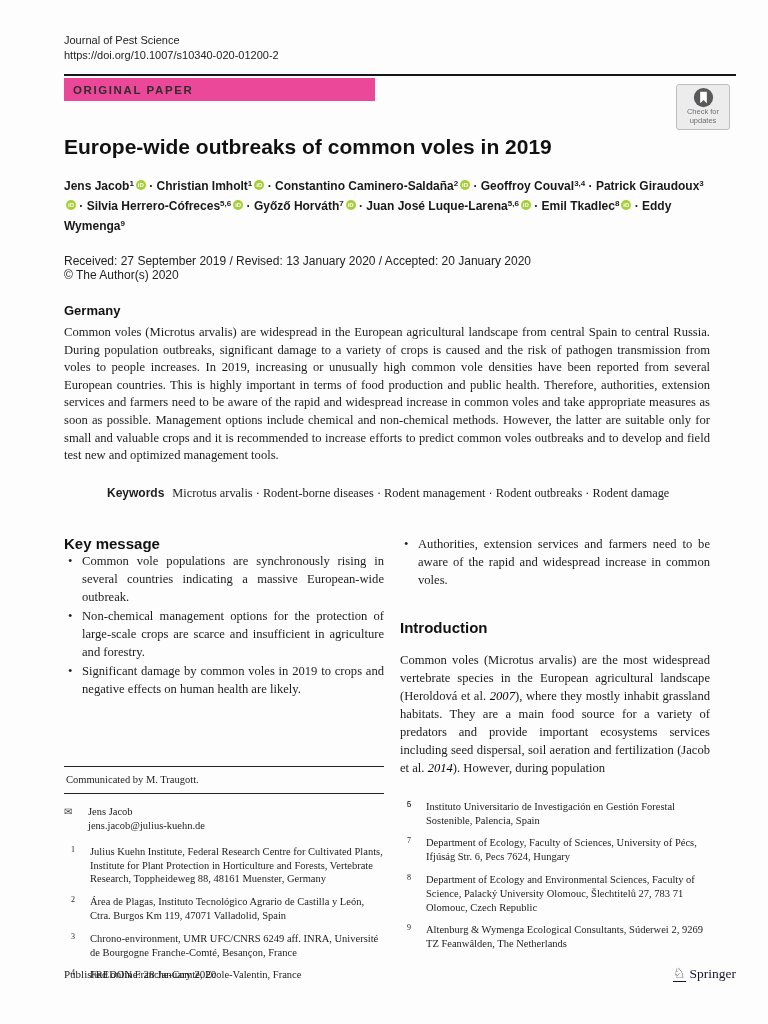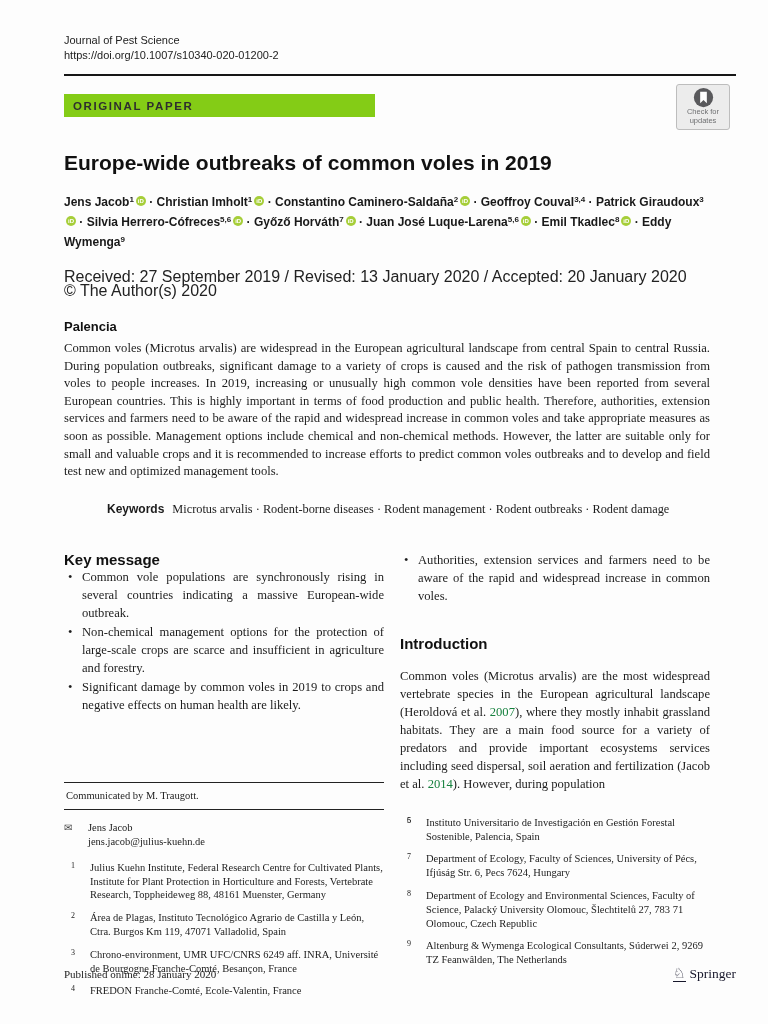--- a/index.html
+++ b/index.html
@@ -7,21 +7,21 @@
     position:relative;width:768px;height:1024px;background:#fdfdfd;
     margin:0 auto;overflow:hidden;color:#1c1c1c;
     font-family:"Liberation Serif","DejaVu Serif",serif;
   }
   .content{margin:0 32px 0 64px;position:relative;}
   .sans{font-family:"Liberation Sans","DejaVu Sans",sans-serif;}
 
   
   .journal-block{padding-top:33px;font-size:11px;line-height:15px;color:#222;}
   .head-rule{border:0;border-top:2px solid #161616;margin:11px 0 0 0;}
-  .banner{margin-top:18px;width:311px;height:23px;background:#84cc16;
+  .banner{margin-top:2px;width:311px;height:23px;background:#ec4899;
           display:flex;align-items:center;}
   .banner span{font-size:11.5px;font-weight:bold;letter-spacing:1.6px;color:#2e2e2e;padding-left:9px;}
   .check-badge{
     position:absolute;top:84px;right:38px;width:54px;height:46px;
     background:#ececec;border:1px solid #bdbdbd;border-radius:3px;
     display:flex;flex-direction:column;align-items:center;justify-content:flex-start;
     padding-top:2px;box-sizing:border-box;cursor:pointer;
   }
   .check-badge svg{width:21px;height:21px;display:block;}
   .check-badge .cb-line{font-size:7.5px;line-height:8.5px;color:#6f7072;}
@@ -31,27 +31,27 @@
   .authors{margin:17px 26px 0 0;font-size:12px;font-weight:bold;line-height:19px;color:#191919;}
   .a-sup{font-size:8px;position:relative;top:-4px;}
   .orcid{
     display:inline-block;width:10px;height:10px;border-radius:50%;
     background:#a6ce39;color:#fff;font-size:6px;line-height:10px;text-align:center;
     font-family:"Liberation Sans",sans-serif;font-weight:bold;
     position:relative;top:-3px;margin-left:2px;cursor:pointer;
   }
   .a-sep{font-weight:bold;}
 
-  .dates{margin-top:17px;font-size:16px;line-height:14px;color:#222;}
+  .dates{margin-top:17px;font-size:12px;line-height:14px;color:#222;}
 
   
   .abs-h{margin:21px 0 0 0;font-size:13px;font-weight:bold;color:#111;}
   .abs-text{margin:6px 26px 0 0;font-size:12.6px;line-height:17.6px;text-align:justify;}
   .it{}
-  .ref-link{color:#15803d;text-decoration:none;cursor:pointer;}
+  .ref-link{color:#000000;text-decoration:none;cursor:pointer;font-style:italic;}
 
   .kw-line{margin:20px 26px 0 0;font-size:12.3px;line-height:17px;padding-left:43px;}
   .kw-label{font-family:"Liberation Sans",sans-serif;font-weight:bold;font-size:12px;margin-right:8px;}
 
   
   .columns{display:flex;margin:33px 26px 0 0;height:231px;}
   .col-left{width:320px;flex:none;}
   .col-gap{width:16px;flex:none;}
   .col-right{width:310px;flex:none;}
   .sec-h{font-family:"Liberation Sans",sans-serif;font-size:15px;font-weight:bold;color:#111;margin:0;}
@@ -100,21 +100,21 @@
 
     <h1 class="title sans">Europe-wide outbreaks of common voles in 2019</h1>
 
     <div class="authors sans" id="authors-line"><span class="author"><span>Jens Jacob</span><span class="a-sup">1</span><span class="orcid">iD</span></span><span class="a-sep"> · </span><span class="author"><span>Christian Imholt</span><span class="a-sup">1</span><span class="orcid">iD</span></span><span class="a-sep"> · </span><span class="author"><span>Constantino Caminero-Saldaña</span><span class="a-sup">2</span><span class="orcid">iD</span></span><span class="a-sep"> · </span><span class="author"><span>Geoffroy Couval</span><span class="a-sup">3,4</span></span><span class="a-sep"> · </span><span class="author"><span>Patrick Giraudoux</span><span class="a-sup">3</span><span class="orcid">iD</span></span><span class="a-sep"> · </span><span class="author"><span>Silvia Herrero-Cófreces</span><span class="a-sup">5,6</span><span class="orcid">iD</span></span><span class="a-sep"> · </span><span class="author"><span>Győző Horváth</span><span class="a-sup">7</span><span class="orcid">iD</span></span><span class="a-sep"> · </span><span class="author"><span>Juan José Luque-Larena</span><span class="a-sup">5,6</span><span class="orcid">iD</span></span><span class="a-sep"> · </span><span class="author"><span>Emil Tkadlec</span><span class="a-sup">8</span><span class="orcid">iD</span></span><span class="a-sep"> · </span><span class="author"><span>Eddy Wymenga</span><span class="a-sup">9</span></span></div>
 
     <div class="dates sans">
       <div>Received: 27 September 2019 / Revised: 13 January 2020 / Accepted: 20 January 2020</div>
       <div>© The Author(s) 2020</div>
     </div>
 
-    <h2 class="abs-h sans">Palencia</h2>
+    <h2 class="abs-h sans">Germany</h2>
     <p class="abs-text" id="abstract-text"><span>Common voles (</span><span class="it">Microtus arvalis</span><span>) are widespread in the European agricultural landscape from central Spain to central Russia. During population outbreaks, significant damage to a variety of crops is caused and the risk of pathogen transmission from voles to people increases. In 2019, increasing or unusually high common vole densities have been reported from several European countries. This is highly important in terms of food production and public health. Therefore, authorities, extension services and farmers need to be aware of the rapid and widespread increase in common voles and take appropriate measures as soon as possible. Management options include chemical and non-chemical methods. However, the latter are suitable only for small and valuable crops and it is recommended to increase efforts to predict common voles outbreaks and to develop and field test new and optimized management tools.</span></p>
 
     <div class="kw-line">
       <span class="kw-label">Keywords</span><span id="keywords-items"><span class="it">Microtus arvalis</span><span> · </span><span>Rodent-borne diseases</span><span> · </span><span>Rodent management</span><span> · </span><span>Rodent outbreaks</span><span> · </span><span>Rodent damage</span></span>
     </div>
 
     <div class="columns">
       <div class="col-left">
         <h2 class="sec-h">Key message</h2>
         <ul class="bullets body-txt km-bullets" id="km-list">

